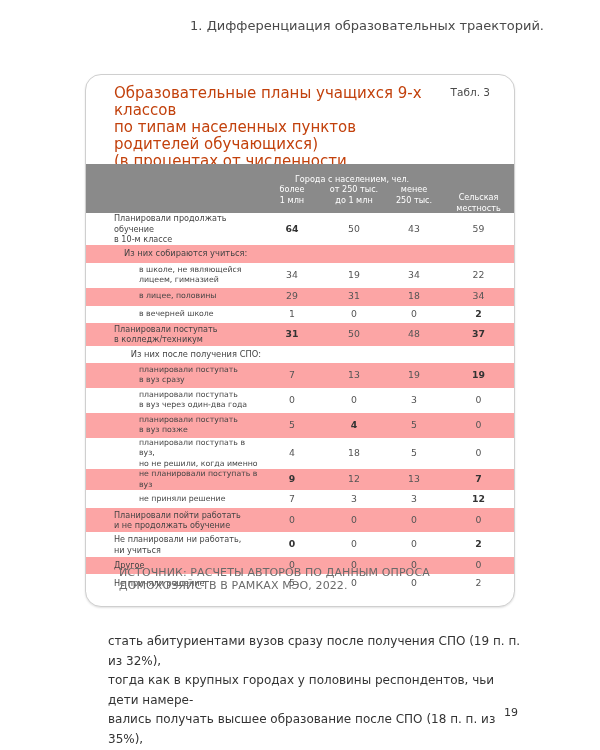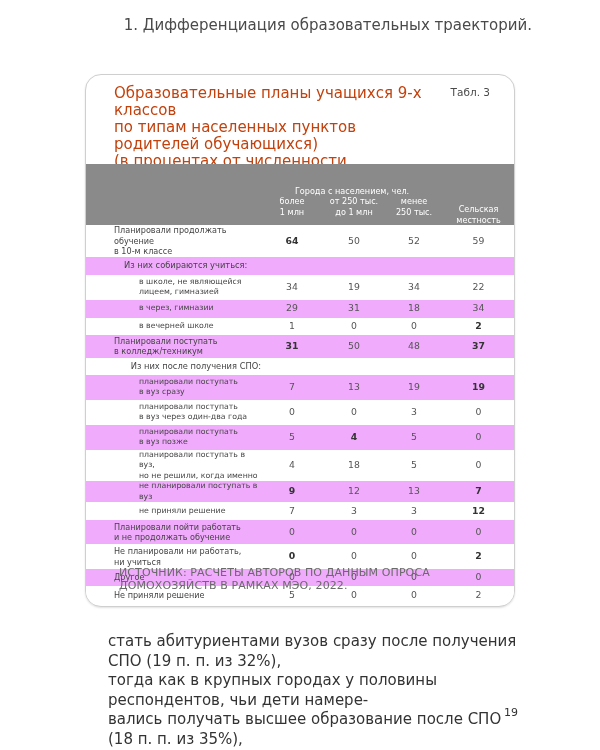--- a/index.html
+++ b/index.html
@@ -1,39 +1,39 @@
 <!DOCTYPE html>
 <html><head>
 <meta charset="utf-8">
 <style>
   html, body { margin:0; padding:0; }
   body { width:600px; height:750px; background:#ffffff; position:relative; overflow:hidden;
          font-family:"DejaVu Sans", sans-serif; color:#3a3a3a; }
-  .running-head { position:absolute; right:68px; top:20px; text-align:right; font-size:15px; line-height:11.5px; color:#4a4a4a; }
+  .running-head { position:absolute; right:56px; top:20px; text-align:right; font-size:13px; line-height:11.5px; color:#4a4a4a; }
   .card { position:absolute; left:85px; top:74px; width:428px; height:531px; border:1px solid #cfcfcf;
           border-radius:16px; background:#fff; box-shadow:0 1px 2px rgba(0,0,0,0.12); overflow:hidden; }
   .card-title { position:absolute; left:28px; top:10px; width:330px; font-size:15px; line-height:17px; color:#c2410c; }
   .tab-label { position:absolute; right:24px; top:11px; font-size:10.5px; color:#4a4a4a; }
   table.data { position:absolute; left:0; top:89px; width:428px; border-collapse:collapse; table-layout:fixed; }
   table.data td, table.data th { padding:0; font-weight:normal; }
   thead th { background:#8a8a8a; color:#ffffff; font-size:8.1px; line-height:10.5px; text-align:center; vertical-align:middle; }
-  thead .group-row th { height:16px; padding-top:16px; vertical-align:bottom; }
+  thead .group-row th { height:16px; padding-top:4px; vertical-align:bottom; }
   thead .sub-row th { height:27px; vertical-align:top; padding-bottom:2px; }
   thead .rural { vertical-align:middle; padding-top:4px; }
   tbody td { font-size:8px; line-height:10.5px; color:#444; vertical-align:middle; }
   tbody td.num { text-align:center; font-size:9.3px; color:#555; }
   tbody td.num.bold { font-weight:bold; color:#333; }
-  tbody tr.gray td { background:#f0abfc; }
+  tbody tr.gray td { background:#fca5a5; }
   tbody tr.white td { background:#ffffff; }
   td.lbl { padding-left:28px !important; }
   td.lbl.l1 { padding-left:38px !important; font-size:8.3px; }
   td.lbl.l2 { padding-left:53px !important; font-size:7.8px; }
   td.lbl.top { font-size:8.1px; }
   .source { position:absolute; left:33px; bottom:14px; font-size:11px; color:#6a6a6a; letter-spacing:0.1px; }
-  .body-text { position:absolute; left:108px; top:632px; width:420px; font-size:15px; line-height:19.5px; color:#333; }
+  .body-text { position:absolute; left:108px; top:632px; width:420px; font-size:12px; line-height:19.5px; color:#333; }
   .page-num { position:absolute; right:82px; top:706px; font-size:11px; color:#333; }
 </style>
 </head>
 <body>
 
 <div class="running-head">
   <div>1. Дифференциация образовательных траекторий.</div>
 </div>
 
 <div class="card">
@@ -79,21 +79,21 @@
       </tr>
     </thead>
     <tbody id="tbody">
         <tr class="white" style="height: 24px;">
           <td class="lbl top">
             <div>Планировали продолжать обучение</div>
             <div>в 10-м классе</div>
           </td>
           <td class="num bold">64</td>
           <td class="num">50</td>
-          <td class="num">52</td>
+          <td class="num">43</td>
           <td class="num">59</td>
         </tr>
         <tr class="gray" style="height: 18px;">
           <td class="lbl l1">
             <div>Из них собираются учиться:</div>
           </td>
           <td class="num"></td>
           <td class="num"></td>
           <td class="num"></td>
           <td class="num"></td>
@@ -103,21 +103,21 @@
             <div>в школе, не являющейся</div>
             <div>лицеем, гимназией</div>
           </td>
           <td class="num">34</td>
           <td class="num">19</td>
           <td class="num">34</td>
           <td class="num">22</td>
         </tr>
         <tr class="gray" style="height: 18px;">
           <td class="lbl l2">
-            <div>в через, гимназии</div>
+            <div>в лицее, половины</div>
           </td>
           <td class="num">29</td>
           <td class="num">31</td>
           <td class="num">18</td>
           <td class="num">34</td>
         </tr>
         <tr class="white" style="height: 17px;">
           <td class="lbl l2">
             <div>в вечерней школе</div>
           </td>

